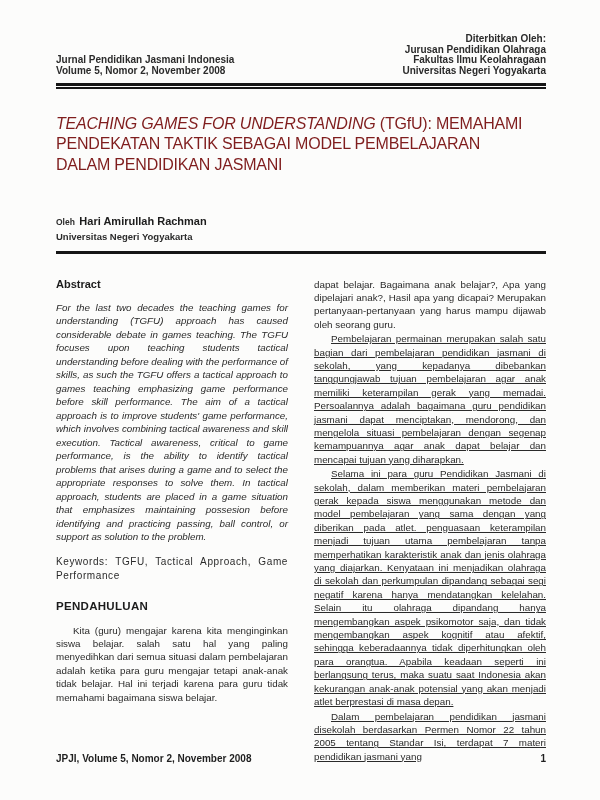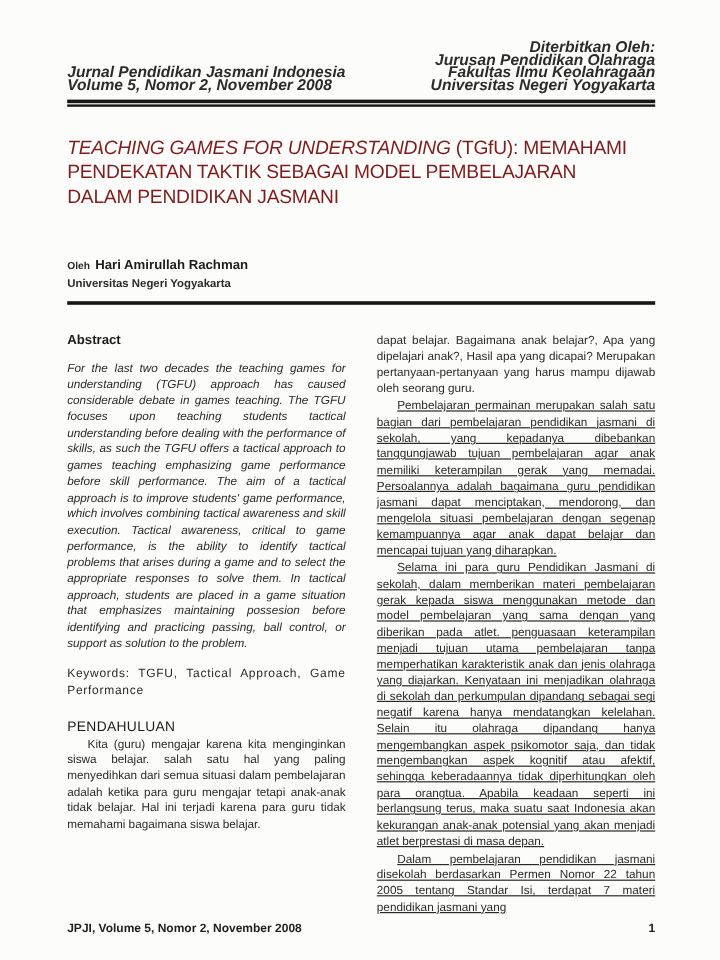--- a/index.html
+++ b/index.html
@@ -9,21 +9,21 @@
     width:600px; height:800px;
     margin:0 auto;
     background:#fcfcfb;
     color:#242424;
     font-family:"Liberation Sans", sans-serif;
     padding:34px 54px 0 56px;
     overflow:hidden;
   }
   
   .hdr { display:flex; justify-content:space-between; align-items:flex-end; }
-  .hdr-block { font-size:13px; font-weight:bold; font-style:italic; line-height:10.5px; color:#2b2b2b; }
+  .hdr-block { font-size:10px; font-weight:bold; line-height:10.5px; color:#2b2b2b; }
   .hdr-right { text-align:right; }
   .double-rule { margin-top:7px; }
   .double-rule .r1 { height:2.5px; background:#161616; }
   .double-rule .r2 { height:1.5px; background:#161616; margin-top:1.5px; }
   
   .title { margin-top:25px; font-size:16px; line-height:20.5px; font-weight:400;
            color:#7f1d1d; letter-spacing:-0.2px; }
   .t-line { display:block; white-space:nowrap; }
   .t-line em { font-style:italic; }
   
@@ -33,27 +33,27 @@
   .author .affil { font-size:9.5px; font-weight:bold; margin-top:2px; color:#2b2b2b; }
   .rule { margin-top:9px; height:2.5px; background:#161616; }
   
   .columns { display:flex; gap:26px; margin-top:24px; }
   .col { flex:1; min-width:0; }
   .abs-heading { font-size:11px; font-weight:bold; color:#1c1c1c; margin-bottom:11px; }
   .abstract-text { font-style:italic; font-size:9.8px; line-height:13.5px;
                    text-align:justify; color:#2a2a2a; }
   .keywords { margin-top:11px; font-size:10px; line-height:14.5px; text-align:justify;
               letter-spacing:0.6px; color:#2a2a2a; }
-  .sec-heading { margin-top:16px; font-size:11.5px; font-weight:normal;
-                 letter-spacing:0.3px; color:#1c1c1c; margin-bottom:2px; }
+  .sec-heading { margin-top:16px; font-size:11.5px; font-weight:bold;
+                 letter-spacing:0.3px; color:#1c1c1c; margin-bottom:12px; }
   .body-p { font-size:9.8px; line-height:13.4px; text-align:justify; color:#2a2a2a; }
   .body-p.indent { text-indent:17px; }
   .body-p + .body-p { margin-top:1px;text-decoration:underline; }
   
-  .footer { position:absolute; left:56px; right:54px; bottom:20px;
+  .footer { position:absolute; left:56px; right:54px; bottom:36px;
             display:flex; justify-content:space-between;
             font-size:10px; font-weight:bold; color:#1f1f1f; }
 </style>
 </head>
 <body>
 
 <div class="page">
 
   <div class="hdr">
     <div class="hdr-block hdr-left">

